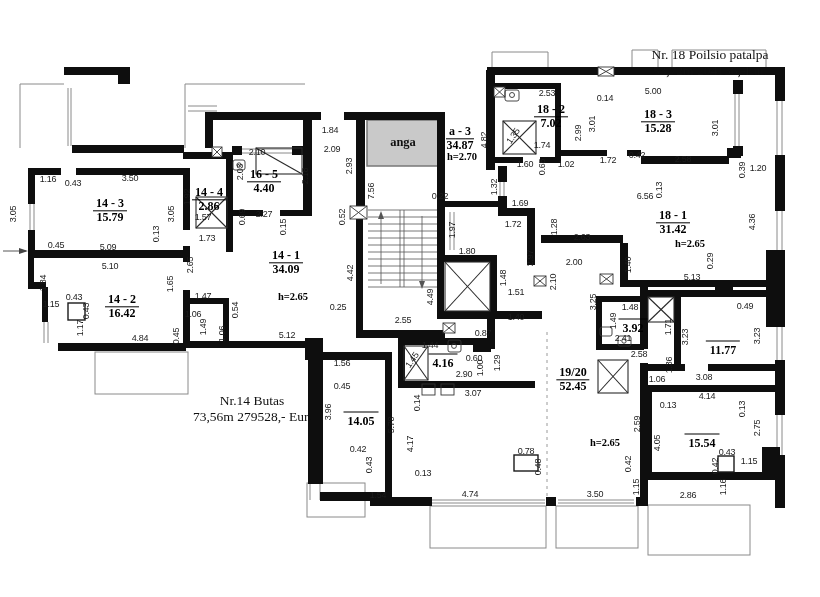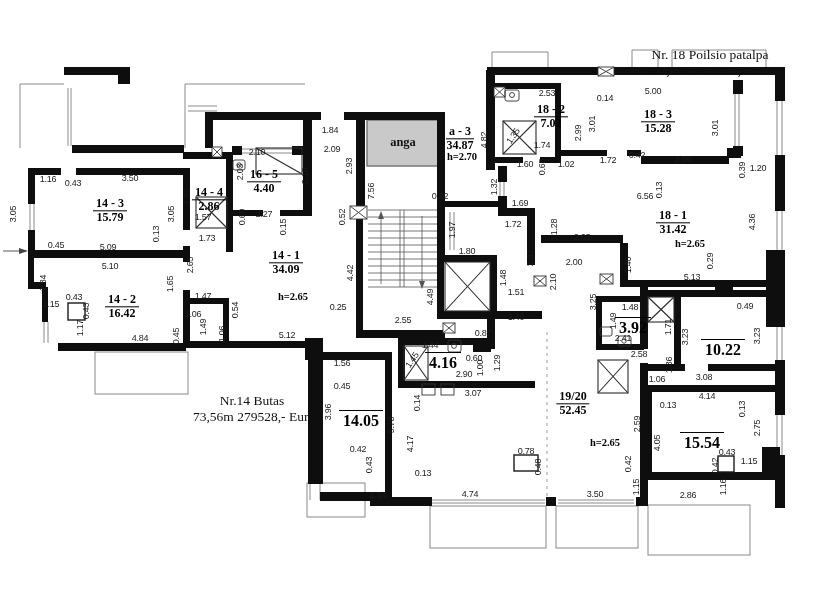--- a/index.html
+++ b/index.html
@@ -9,21 +9,21 @@
   .layer{position:absolute;left:0;top:0;width:100%;height:100%;}
   .dim{position:absolute;font-size:9px;color:#1c1c1c;white-space:nowrap;
        transform:translate(-50%,-50%);letter-spacing:-0.2px;}
   .room{position:absolute;transform:translate(-50%,-50%);text-align:center;
         font-family:"Liberation Serif","DejaVu Serif",serif;font-weight:bold;
         font-size:12px;color:#000;line-height:1.1;white-space:nowrap;}
   .room .nm{display:inline-block;border-bottom:1.2px solid #000;padding:0 3px 0px 3px;}
   .room .ar{display:block;}
   .roomA{position:absolute;transform:translate(-50%,-50%);
          font-family:"Liberation Serif","DejaVu Serif",serif;font-weight:bold;
-         font-size:16px;color:#000;white-space:nowrap;}
+         font-size:12px;color:#000;white-space:nowrap;}
   .roomA span{display:inline-block;border-top:1.2px solid #000;padding:1px 4px 0 4px;}
   .hgt{position:absolute;transform:translate(-50%,-50%);
        font-family:"Liberation Serif","DejaVu Serif",serif;font-weight:bold;
        font-size:10.5px;color:#000;white-space:nowrap;}
   .ann{position:absolute;transform:translate(-50%,0);text-align:center;
        font-family:"Liberation Serif","DejaVu Serif",serif;font-size:13.5px;color:#111;
        line-height:1.2;white-space:nowrap;margin-top:21px;}
   .anga{position:absolute;transform:translate(-50%,-50%);
         font-family:"Liberation Serif","DejaVu Serif",serif;font-weight:bold;
         font-size:12.5px;color:#111;}
@@ -434,25 +434,25 @@
       <div class="dim" style="left: 688px; top: 495px;">2.86</div>
       <div class="room" style="left: 110px; top: 211px;"><span class="nm">14 - 3</span><span class="ar">15.79</span></div>
       <div class="room" style="left: 209px; top: 200px;"><span class="nm">14 - 4</span><span class="ar">2.86</span></div>
       <div class="room" style="left: 264px; top: 182px;"><span class="nm">16 - 5</span><span class="ar">4.40</span></div>
       <div class="room" style="left: 122px; top: 307px;"><span class="nm">14 - 2</span><span class="ar">16.42</span></div>
       <div class="room" style="left: 286px; top: 263px;"><span class="nm">14 - 1</span><span class="ar">34.09</span></div>
       <div class="room" style="left: 460px; top: 139px;"><span class="nm">a - 3</span><span class="ar">34.87</span></div>
       <div class="room" style="left: 551px; top: 117px;"><span class="nm">18 - 2</span><span class="ar">7.02</span></div>
       <div class="room" style="left: 658px; top: 122px;"><span class="nm">18 - 3</span><span class="ar">15.28</span></div>
       <div class="room" style="left: 673px; top: 223px;"><span class="nm">18 - 1</span><span class="ar">31.42</span></div>
-      <div class="room" style="left: 573px; top: 404px;"><span class="nm">19/20</span><span class="ar">52.45</span></div>
+      <div class="room" style="left: 573px; top: 380px;"><span class="nm">19/20</span><span class="ar">52.45</span></div>
       <div class="roomA" style="left: 361px; top: 420px;"><span>14.05</span></div>
       <div class="roomA" style="left: 443px; top: 362px;"><span>4.16</span></div>
       <div class="roomA" style="left: 633px; top: 327px;"><span>3.92</span></div>
-      <div class="roomA" style="left: 723px; top: 349px;"><span>10.22</span></div>
+      <div class="roomA" style="left: 723px; top: 349px;"><span>11.77</span></div>
       <div class="roomA" style="left: 702px; top: 442px;"><span>15.54</span></div>
       <div class="hgt" style="left: 293px; top: 296px;">h=2.65</div>
       <div class="hgt" style="left: 462px; top: 156px;">h=2.70</div>
       <div class="hgt" style="left: 690px; top: 243px;">h=2.65</div>
       <div class="hgt" style="left: 605px; top: 442px;">h=2.65</div>
     </div>
 
   <div class="ann" style="left:252px;top:372px;">
     <div>Nr.14 Butas</div>
     <div>73,56m 279528,- Eur.</div>

